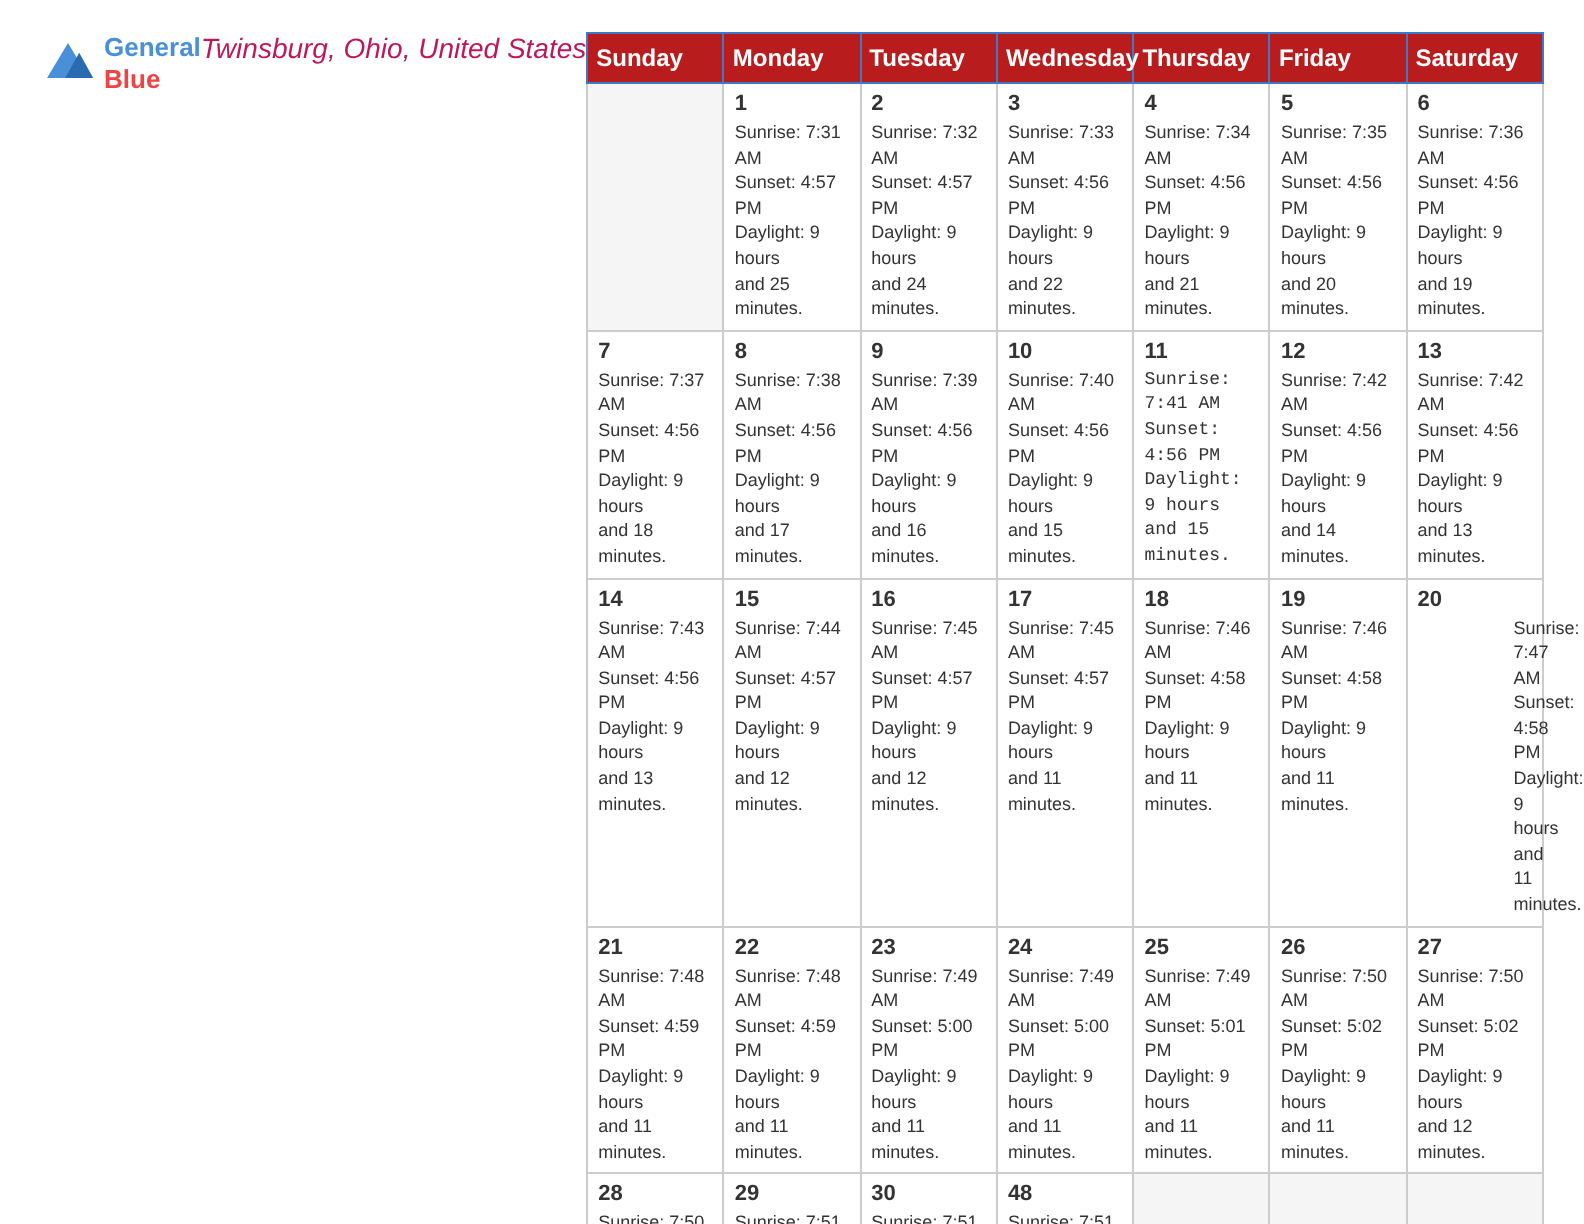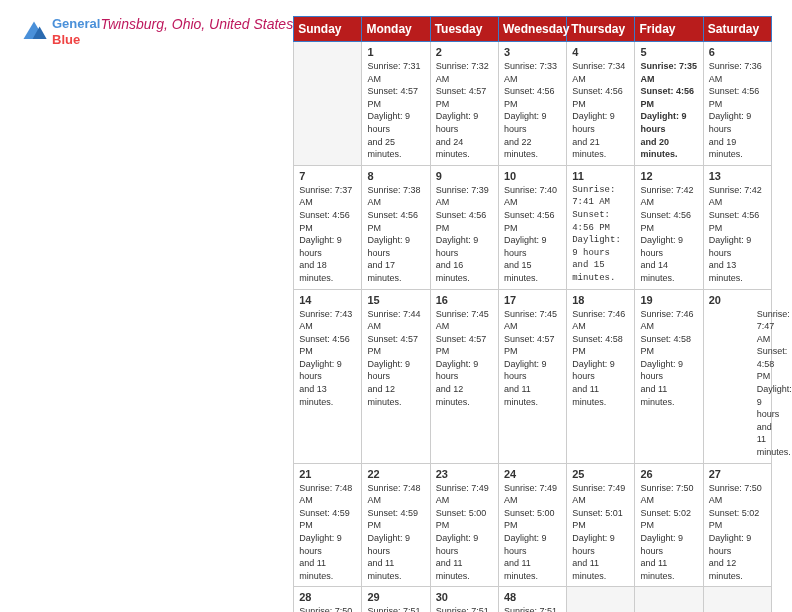--- a/index.html
+++ b/index.html
@@ -157,21 +157,21 @@
           </td>
           <td>
             <span class="day-num">4</span>
             <div class="day-info" style="white-space: pre-line;">Sunrise: 7:34 AM
 Sunset: 4:56 PM
 Daylight: 9 hours
 and 21 minutes.</div>
           </td>
           <td>
             <span class="day-num">5</span>
-            <div class="day-info" style="white-space: pre-line; font-weight: bold;">Sunrise: 7:35 AM
+            <div class="day-info" style="white-space: pre-line;">Sunrise: 7:35 AM
 Sunset: 4:56 PM
 Daylight: 9 hours
 and 20 minutes.</div>
           </td>
           <td>
             <span class="day-num">6</span>
             <div class="day-info" style="white-space: pre-line;">Sunrise: 7:36 AM
 Sunset: 4:56 PM
 Daylight: 9 hours
 and 19 minutes.</div>

